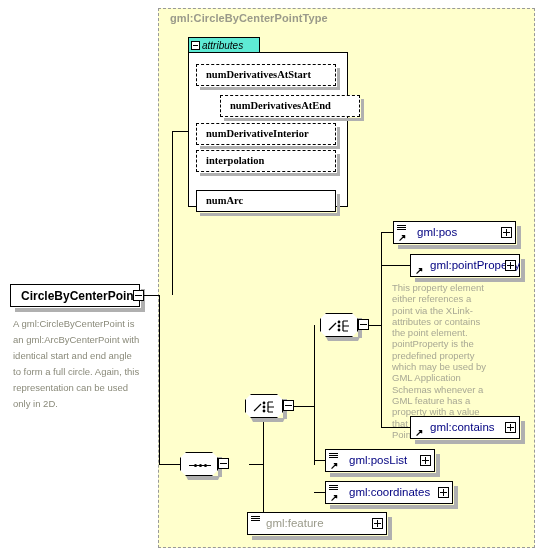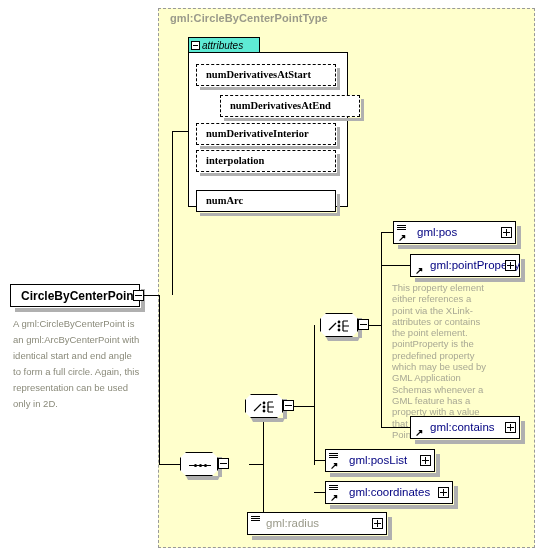--- a/index.html
+++ b/index.html
@@ -327,19 +327,19 @@
     <span class="rshadow" style="left:128px;"></span>
   </div>
 
   <div class="ln h" style="left:263px;top:523px;width:14px;"></div>
   <div class="el-box" style="left:247px;top:512px;width:140px;">
     <span class="lines-ico">
         <i></i>
         <i></i>
         <i></i>
       </span>
-    <span class="el-label gray noicon" style="left:18px;">gml:radius</span>
+    <span class="el-label gray noicon" style="left:18px;">gml:feature</span>
     <span class="expand-sq plus" style="left:124px;top:5px;"></span>
     <span class="shadow" style="width:140px;"></span>
     <span class="rshadow" style="left:140px;"></span>
   </div>
 
 </div>
 
 </body></html>

